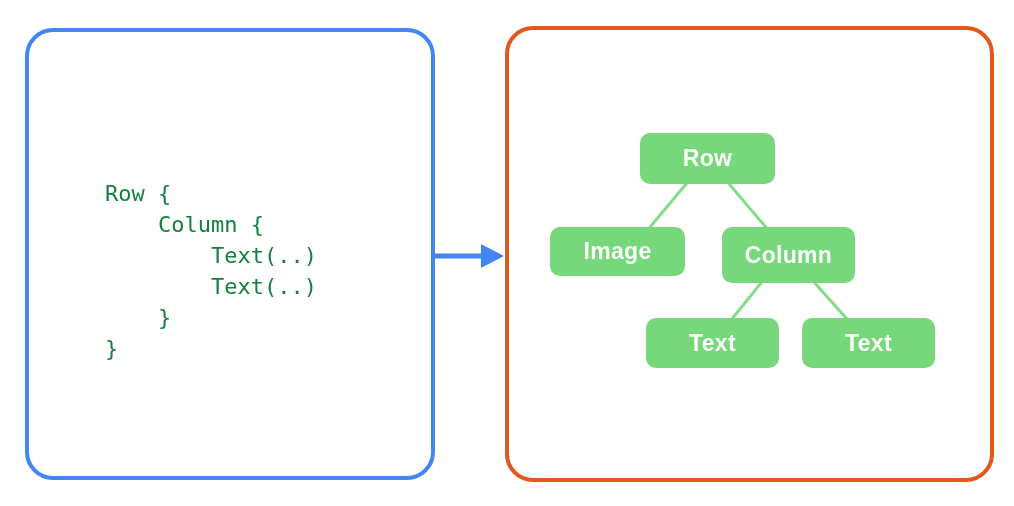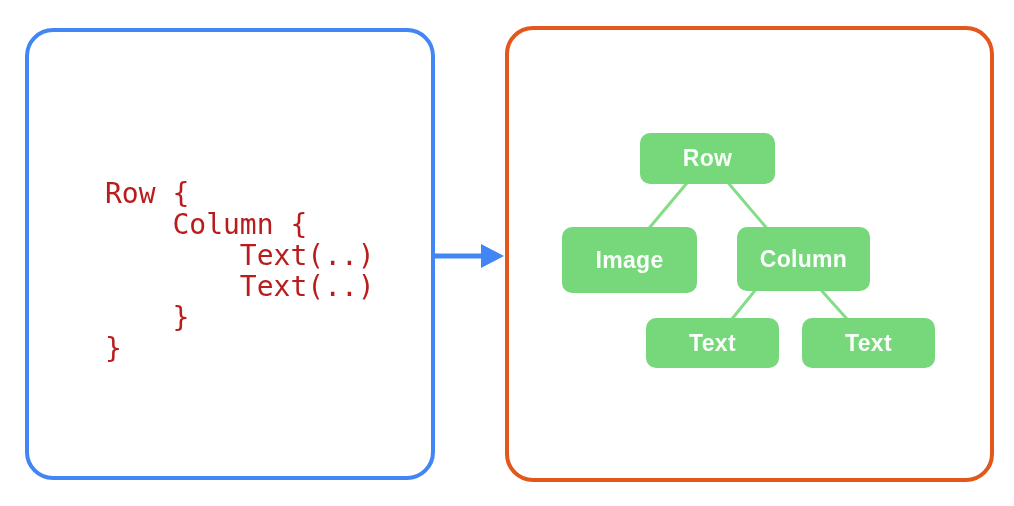--- a/index.html
+++ b/index.html
@@ -24,23 +24,23 @@
   }
   .right-panel {
     left: 505px; top: 26px;
     width: 489px; height: 456px;
     border: 4px solid #E3571C;
     padding-left: 44px;
   }
   .code {
     position: absolute;
     left: 76px; top: 146px;
-    color: #b91c1c;
+    color: #15803d;
     font-family: "DejaVu Sans Mono", "Liberation Mono", monospace;
-    font-size: 28px;
+    font-size: 22px;
     line-height: 31px;
   }
   .code-line { white-space: pre; }
   .arrow-svg {
     position: absolute;
     left: 433px; top: 243px;
     width: 72px; height: 26px;
   }
   .edges-svg {
     position: absolute;
@@ -54,22 +54,22 @@
     border-radius: 10px;
     color: rgba(255,255,255,0.96);
     font-size: 23px;
     font-weight: bold;
     letter-spacing: 0.3px;
     display: flex;
     align-items: center;
     justify-content: center;
   }
   .node-row    { left: 131px; top: 103px; width: 135px; height: 51px; }
-  .node-image  { left:  53px; top: 197px; width: 135px; height: 66px; }
-  .node-column { left: 228px; top: 197px; width: 133px; height: 64px; }
+  .node-image  { left:  41px; top: 197px; width: 135px; height: 49px; }
+  .node-column { left: 213px; top: 197px; width: 133px; height: 56px; }
   .node-text-1 { left: 137px; top: 288px; width: 133px; height: 50px; }
   .node-text-2 { left: 293px; top: 288px; width: 133px; height: 50px; }
 </style>
 </head>
 <body>
 
 <div class="stage">
 
   <div class="panel left-panel">
     <div class="code">

